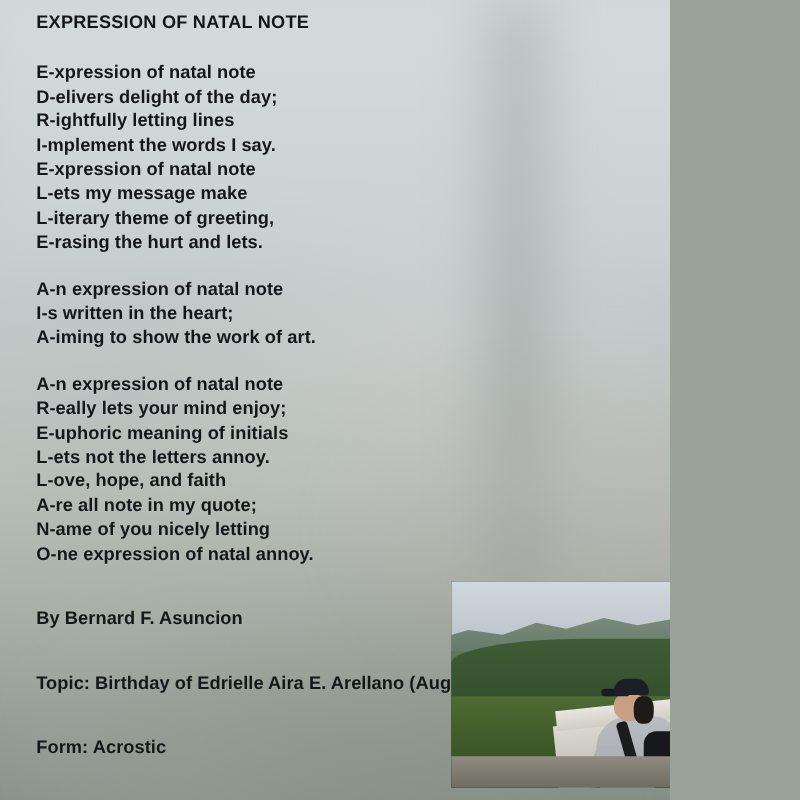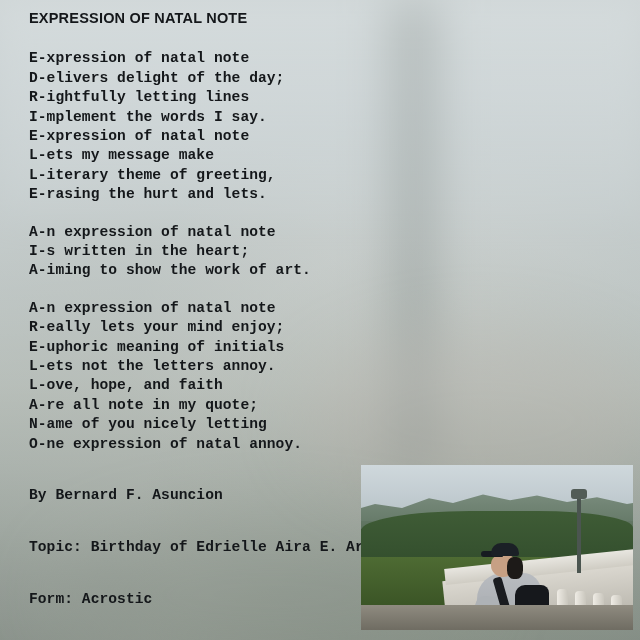--- a/index.html
+++ b/index.html
@@ -8,21 +8,21 @@
   }
   body {
     width: 640px;
     height: 640px;
     font-family: "Liberation Sans", sans-serif;
     background: #9aa39a;
     overflow: hidden;
   }
   #page {
     position: relative;
-    width: 640px;
+    width: 536px;
     height: 640px;
     overflow: hidden;
   }
   
   #bg {
     position: absolute;
     inset: 0;
     background:
       radial-gradient(circle at 72% 88%, rgba(120,130,115,0.75) 0%, rgba(120,130,115,0) 45%),
       radial-gradient(ellipse at 30% 92%, rgba(150,155,145,0.65) 0%, rgba(150,155,145,0) 55%),
@@ -102,21 +102,20 @@
   }
   .stanza {
     margin: 0 0 18px 0;
   }
   .line {
     font-size: 14.6px;
     font-weight: bold;
     line-height: 19.4px;
     white-space: pre;
     letter-spacing: 0.05px;
-    font-family: Liberation Mono, monospace;
   }
   #credits {
     margin-top: 4px;
   }
   #credits .line {
     line-height: 19.4px;
     margin-top: 32px;
   }
   .small-cap {
     font-size: 12px;

